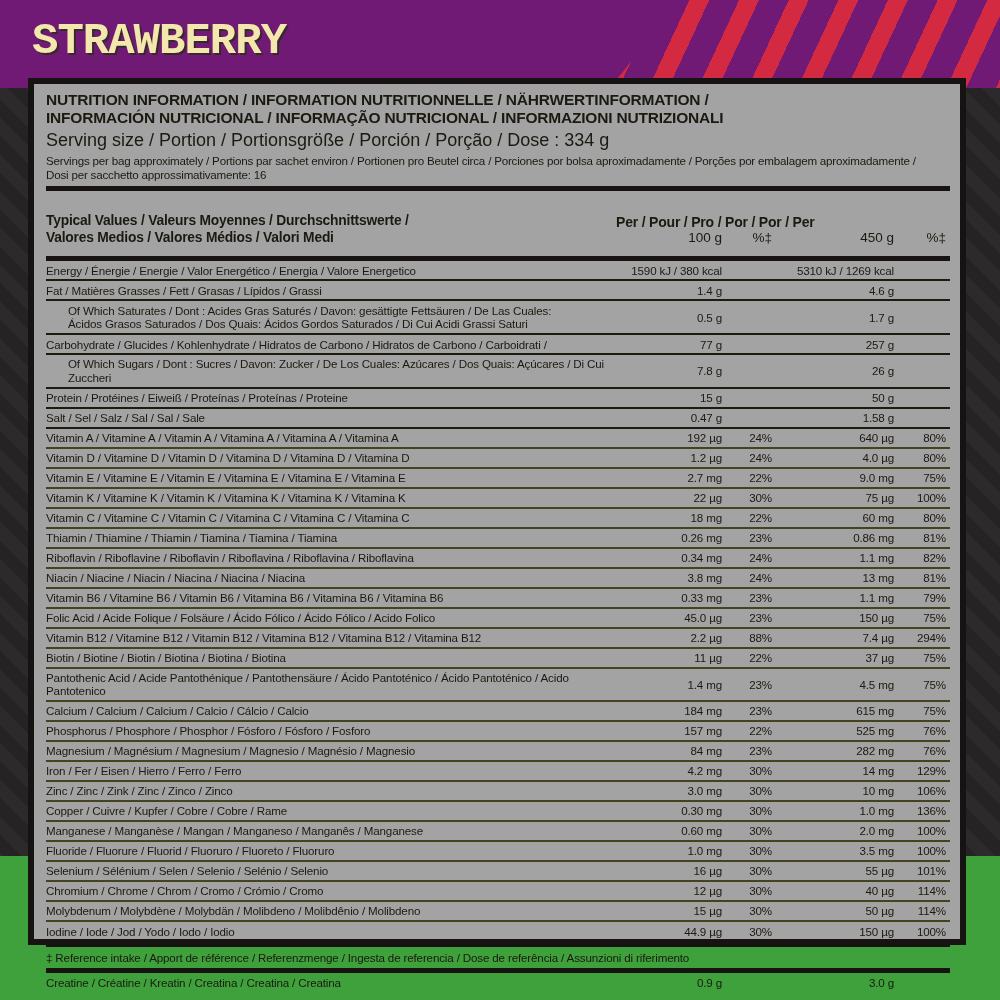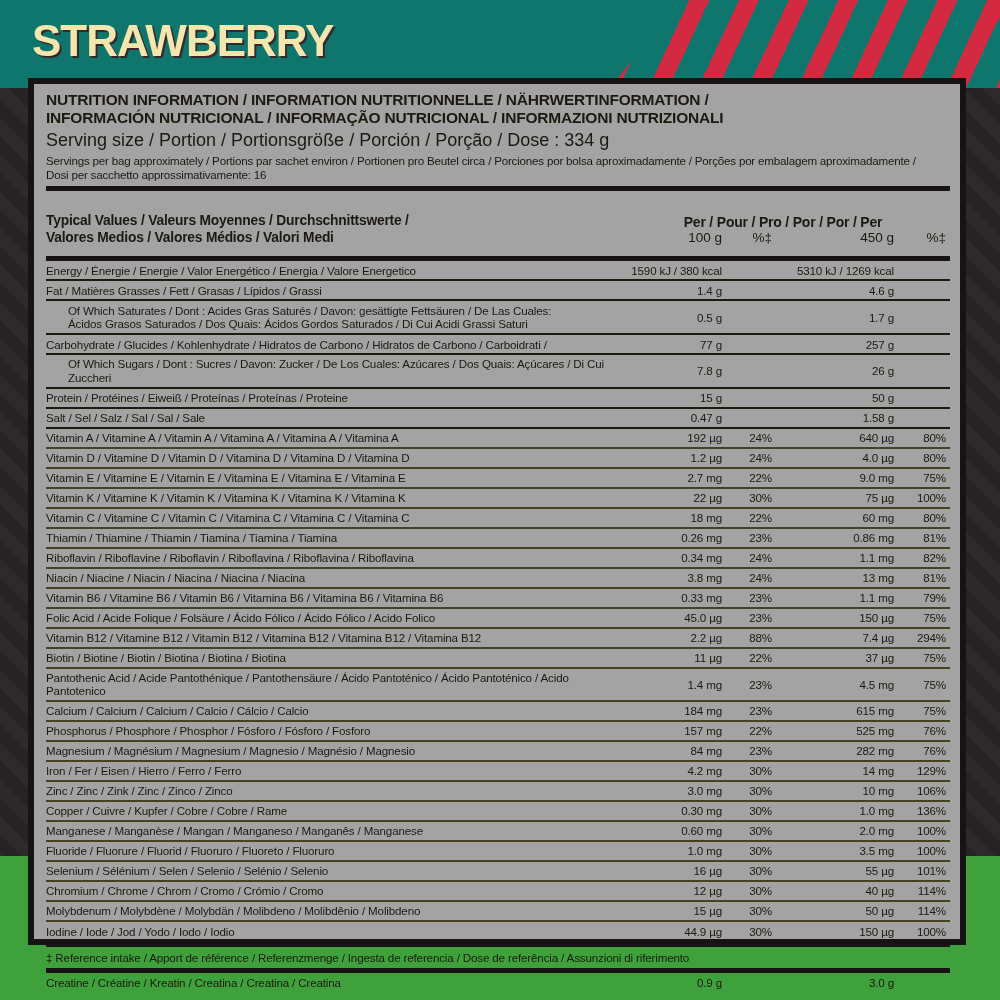--- a/index.html
+++ b/index.html
@@ -9,21 +9,22 @@
     background:#272425;
   }
   
   .bg{
     position:absolute;inset:0;
     background:repeating-linear-gradient(45deg,#262324 0 13px,#2d2a2b 13px 26px);
   }
   
   .red-band{
     position:absolute;left:0;top:0;width:1000px;height:88px;
-    background:#0f766e;
+    background:#701a75;
+    font-family:Liberation Mono, monospace;
   }
   .red-stripes{
     position:absolute;right:0;top:0;width:390px;height:88px;
     background:repeating-linear-gradient(115deg,rgba(0,0,0,0) 0 27px,#d32a42 27px 45px);
     clip-path:polygon(70px 0,100% 0,100% 100%,0 100%);
   }
   .flavor{
     position:absolute;left:32px;top:16px;
     font-size:44px;font-weight:bold;letter-spacing:-1px;
     color:#f4e7ad;text-shadow:2px 2px 0 #37282b;
@@ -41,21 +42,21 @@
   }
   .panel-title{font-size:15.5px;font-weight:bold;line-height:1.14;letter-spacing:-0.2px;}
   .serving{font-size:18px;margin-top:4px;line-height:1.2;}
   .servings{font-size:11.6px;margin-top:2px;line-height:1.2;white-space:pre-line;letter-spacing:-0.2px;}
   .rule{height:5px;background:#161312;margin-top:4px;}
   
   .grid{display:grid;grid-template-columns:1fr 110px 50px 122px 52px;align-items:center;}
   .thead{padding:22px 0 6px 0;}
   .tv{font-size:13.8px;font-weight:bold;line-height:1.22;letter-spacing:-0.2px;}
   .per-wrap{grid-column:2 / 6;}
-  .per-line{font-size:14px;font-weight:bold;text-align:center;letter-spacing:-0.2px;}
+  .per-line{font-size:14px;font-weight:bold;letter-spacing:-0.2px;}
   .per-cols{display:grid;grid-template-columns:110px 50px 122px 52px;font-size:13.5px;font-weight:normal;}
   .per-cols > div{text-align:right;padding-right:4px;}
   
   .rows .row{min-height:20px;border-bottom:2px solid #45431f;}
   .rows .row.macro{border-bottom:2.5px solid #1d1b0d;}
   .rows .row:last-child{border-bottom:none;}
   .row{box-sizing:border-box;}
   .row .cell{font-size:11.6px;letter-spacing:-0.15px;line-height:1.18;}
   .row .label{padding:2px 4px 2px 0;white-space:pre-line;}
   .row .label.indent{padding-left:22px;}

